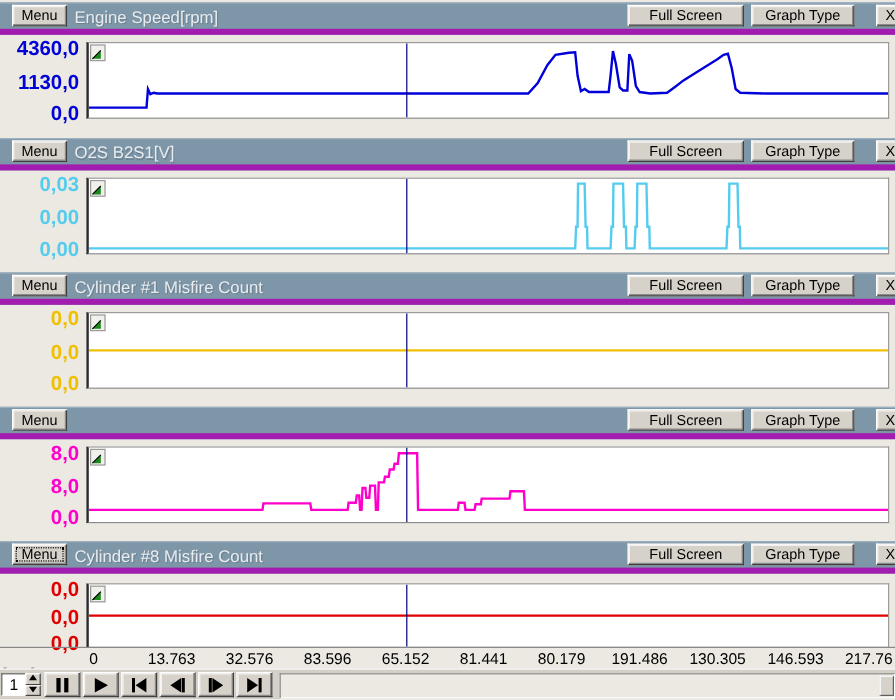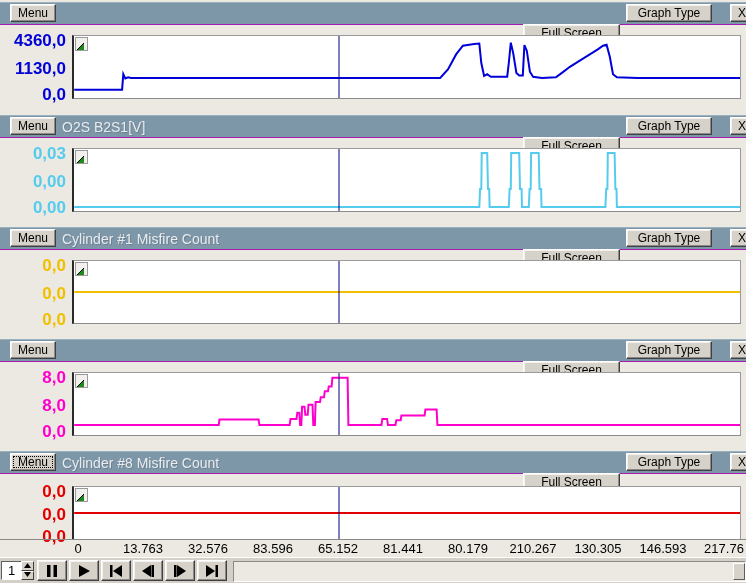--- a/index.html
+++ b/index.html
@@ -4,31 +4,31 @@
 <style>
   html,body{margin:0;padding:0;background:#fff;}
   #app{position:relative;width:746px;height:583px;background:#ECE9E2;
        font-family:"Liberation Sans",sans-serif;overflow:hidden;}
 
   .panel{position:absolute;left:0;width:746px;}
   .p1{top:0;height:113px}.p2{top:113px;height:112px}.p3{top:225px;height:112px}
   .p4{top:337px;height:112px}.p5{top:449px;height:90px}
 
   .titlebar{position:absolute;top:2px;left:0;right:0;height:21px;background:#7E97A8;
-            border-top:1px solid #9DB0BD;border-bottom:1px solid #a21caf;}
+            border-top:1px solid #9DB0BD;border-bottom:5px solid #a21caf;}
   .title{position:absolute;left:62px;top:3px;font-size:14px;color:#E9ECEE;
          text-shadow:1px 1px 0 #6c8293;white-space:nowrap;}
 
   .btn{position:absolute;top:1px;height:18px;background:#D6D2CA;
        border:1px solid;border-color:#FFFFFF #404040 #404040 #FFFFFF;
        box-shadow:inset -1px -1px 0 #8a8a8a,inset 1px 1px 0 #f4f2ee;
        font-family:"Liberation Sans",sans-serif;font-size:12px;color:#000;
        padding:0;text-align:center;line-height:16px;cursor:default;}
   .menu{left:10px;width:46px;}
-  .fs{left:523px;width:97px;margin-top:20px;}
+  .fs{left:523px;width:97px;}
   .gt{left:626px;width:86px;}
   .x{left:730px;width:24px;}
   .focused{outline:1px dotted #000;outline-offset:-4px;}
 
   .plot{position:absolute;left:72px;top:35px;width:666px;height:62px;background:#fff;
         border-left:2px solid #2a2a2a;border-top:1px solid #9a9a9a;
         border-right:1px solid #9a9a9a;border-bottom:1px solid #8a8a8a;}
   .p5 .plot{top:37px;height:52px;}
   svg.wave{position:absolute;left:0;top:0;display:block;}
 
@@ -66,20 +66,21 @@
          border:1px solid;border-color:#fff #5f5f5f #5f5f5f #fff;}
 </style>
 </head>
 <body>
 
 <div id="app">
 
   <div class="panel p1">
     <div class="titlebar">
       <button class="btn menu">Menu</button>
+      <span class="title">Engine Speed[rpm]</span>
       <button class="btn fs">Full Screen</button>
       <button class="btn gt">Graph Type</button>
       <button class="btn x">X</button>
     </div>
     <span class="yl yl1" style="color: rgb(0, 0, 216);">4360,0</span>
     <span class="yl yl2" style="color: rgb(0, 0, 216);">1130,0</span>
     <span class="yl yl3" style="color: rgb(0, 0, 216);">0,0</span>
     <div class="plot">
       <svg class="wave" width="666" height="62">
           <polyline points="0.2,53.7 48.1,53.7 49.3,38.2 51.3,42.5 54.1,41.3 56.9,41.9 366.2,41.9 374.1,33.2 382.1,18.4 388.9,9.7 400.1,8.0 405.3,7.5 407.3,27.0 410.1,40.0 413.2,38.2 416.8,40.7 433.2,40.7 434.8,27.0 436.8,6.6 439.2,17.1 442.4,36.9 445.2,39.4 448.8,39.4 450.4,9.1 452.8,14.7 455.9,35.7 459.1,40.7 467.9,41.9 481.9,41.3 487.9,36.9 495.9,30.8 505.8,24.6 515.8,18.4 523.8,13.4 529.0,9.7 532.6,8.7 535.8,20.8 539.0,38.2 542.9,41.3 563.7,41.9 667.5,41.9" fill="none" stroke="#0000D8" stroke-width="2"></polyline>
@@ -195,21 +196,21 @@
 
   <div id="axis">
     <span id="seclabel">[sec]</span>
     <span class="tick" style="left:78px">0</span>
     <span class="tick" style="left:143px">13.763</span>
     <span class="tick" style="left:208px">32.576</span>
     <span class="tick" style="left:273px">83.596</span>
     <span class="tick" style="left:338px">65.152</span>
     <span class="tick" style="left:403px">81.441</span>
     <span class="tick" style="left:468px">80.179</span>
-    <span class="tick" style="left:533px">210.267</span>
+    <span class="tick" style="left:533px">191.486</span>
     <span class="tick" style="left:598px">130.305</span>
     <span class="tick" style="left:663px">146.593</span>
     <span class="tick" style="left:724px">217.76</span>
   </div>
 
   <div id="controls">
     <div class="spinbox">1</div>
     <button class="spinbtn spinup"><svg width="7" height="5">
           <polygon points="3.5,0 7,5 0,5" fill="#000"></polygon>
         </svg></button>

